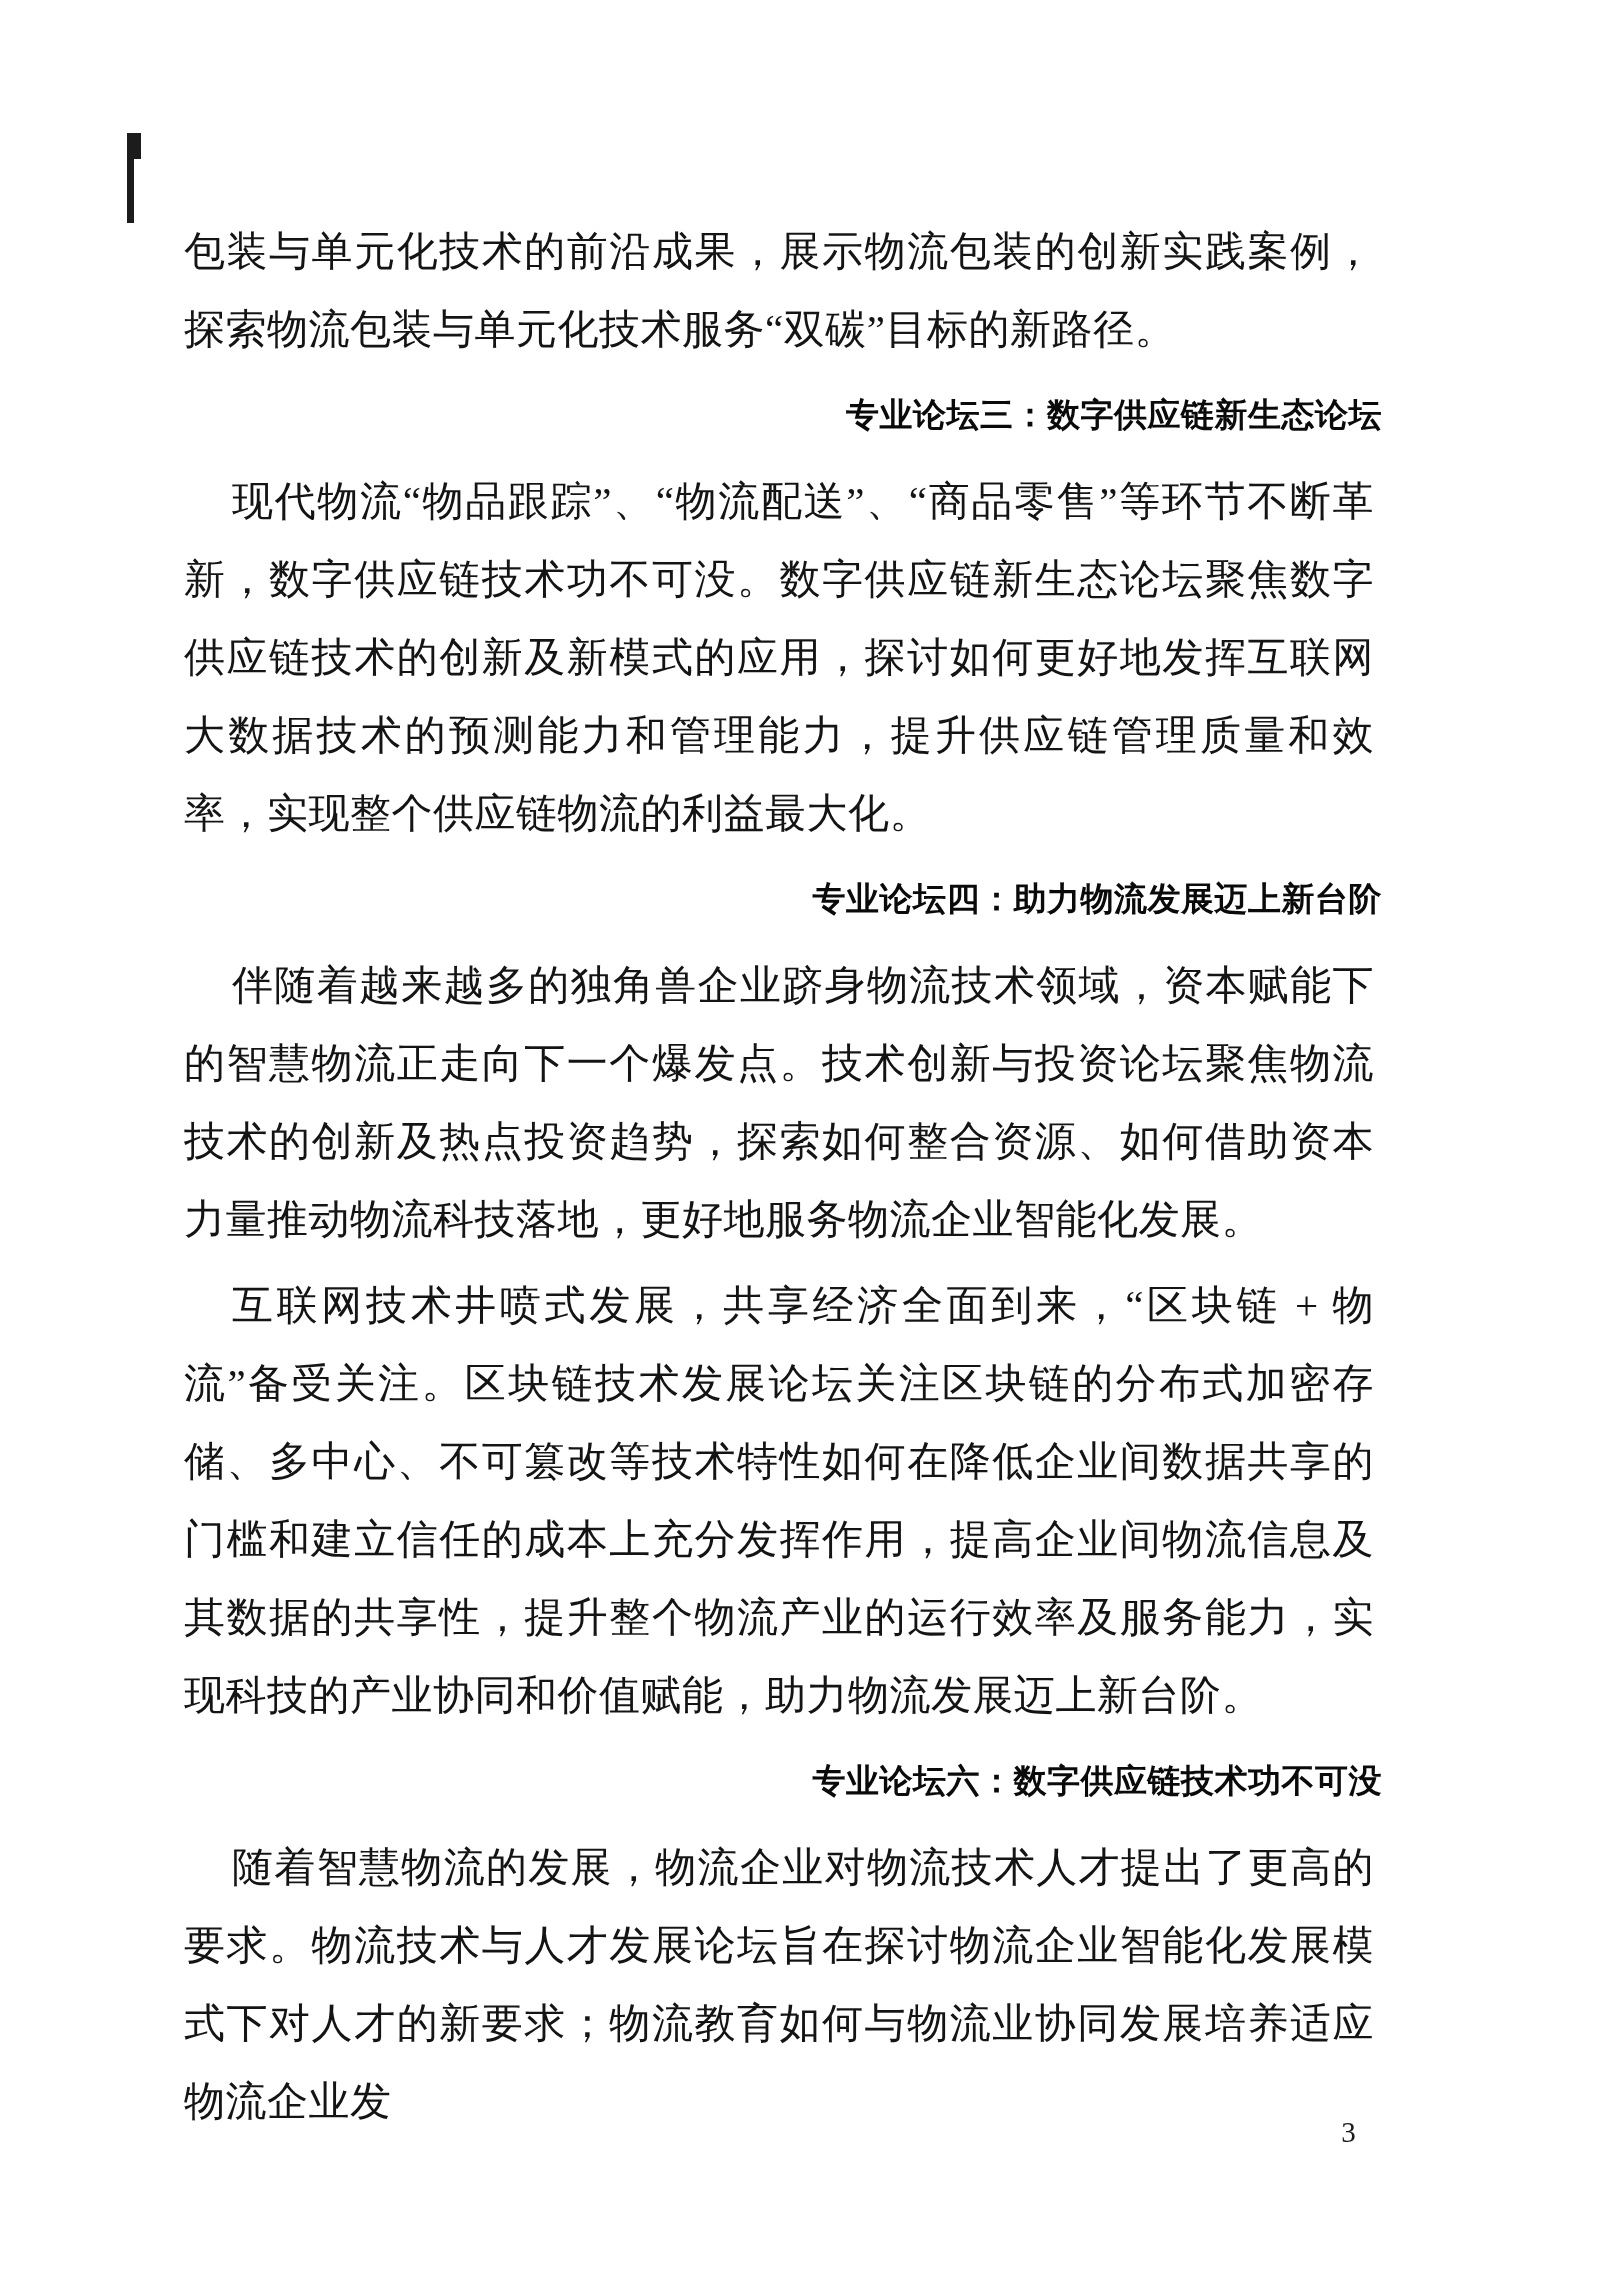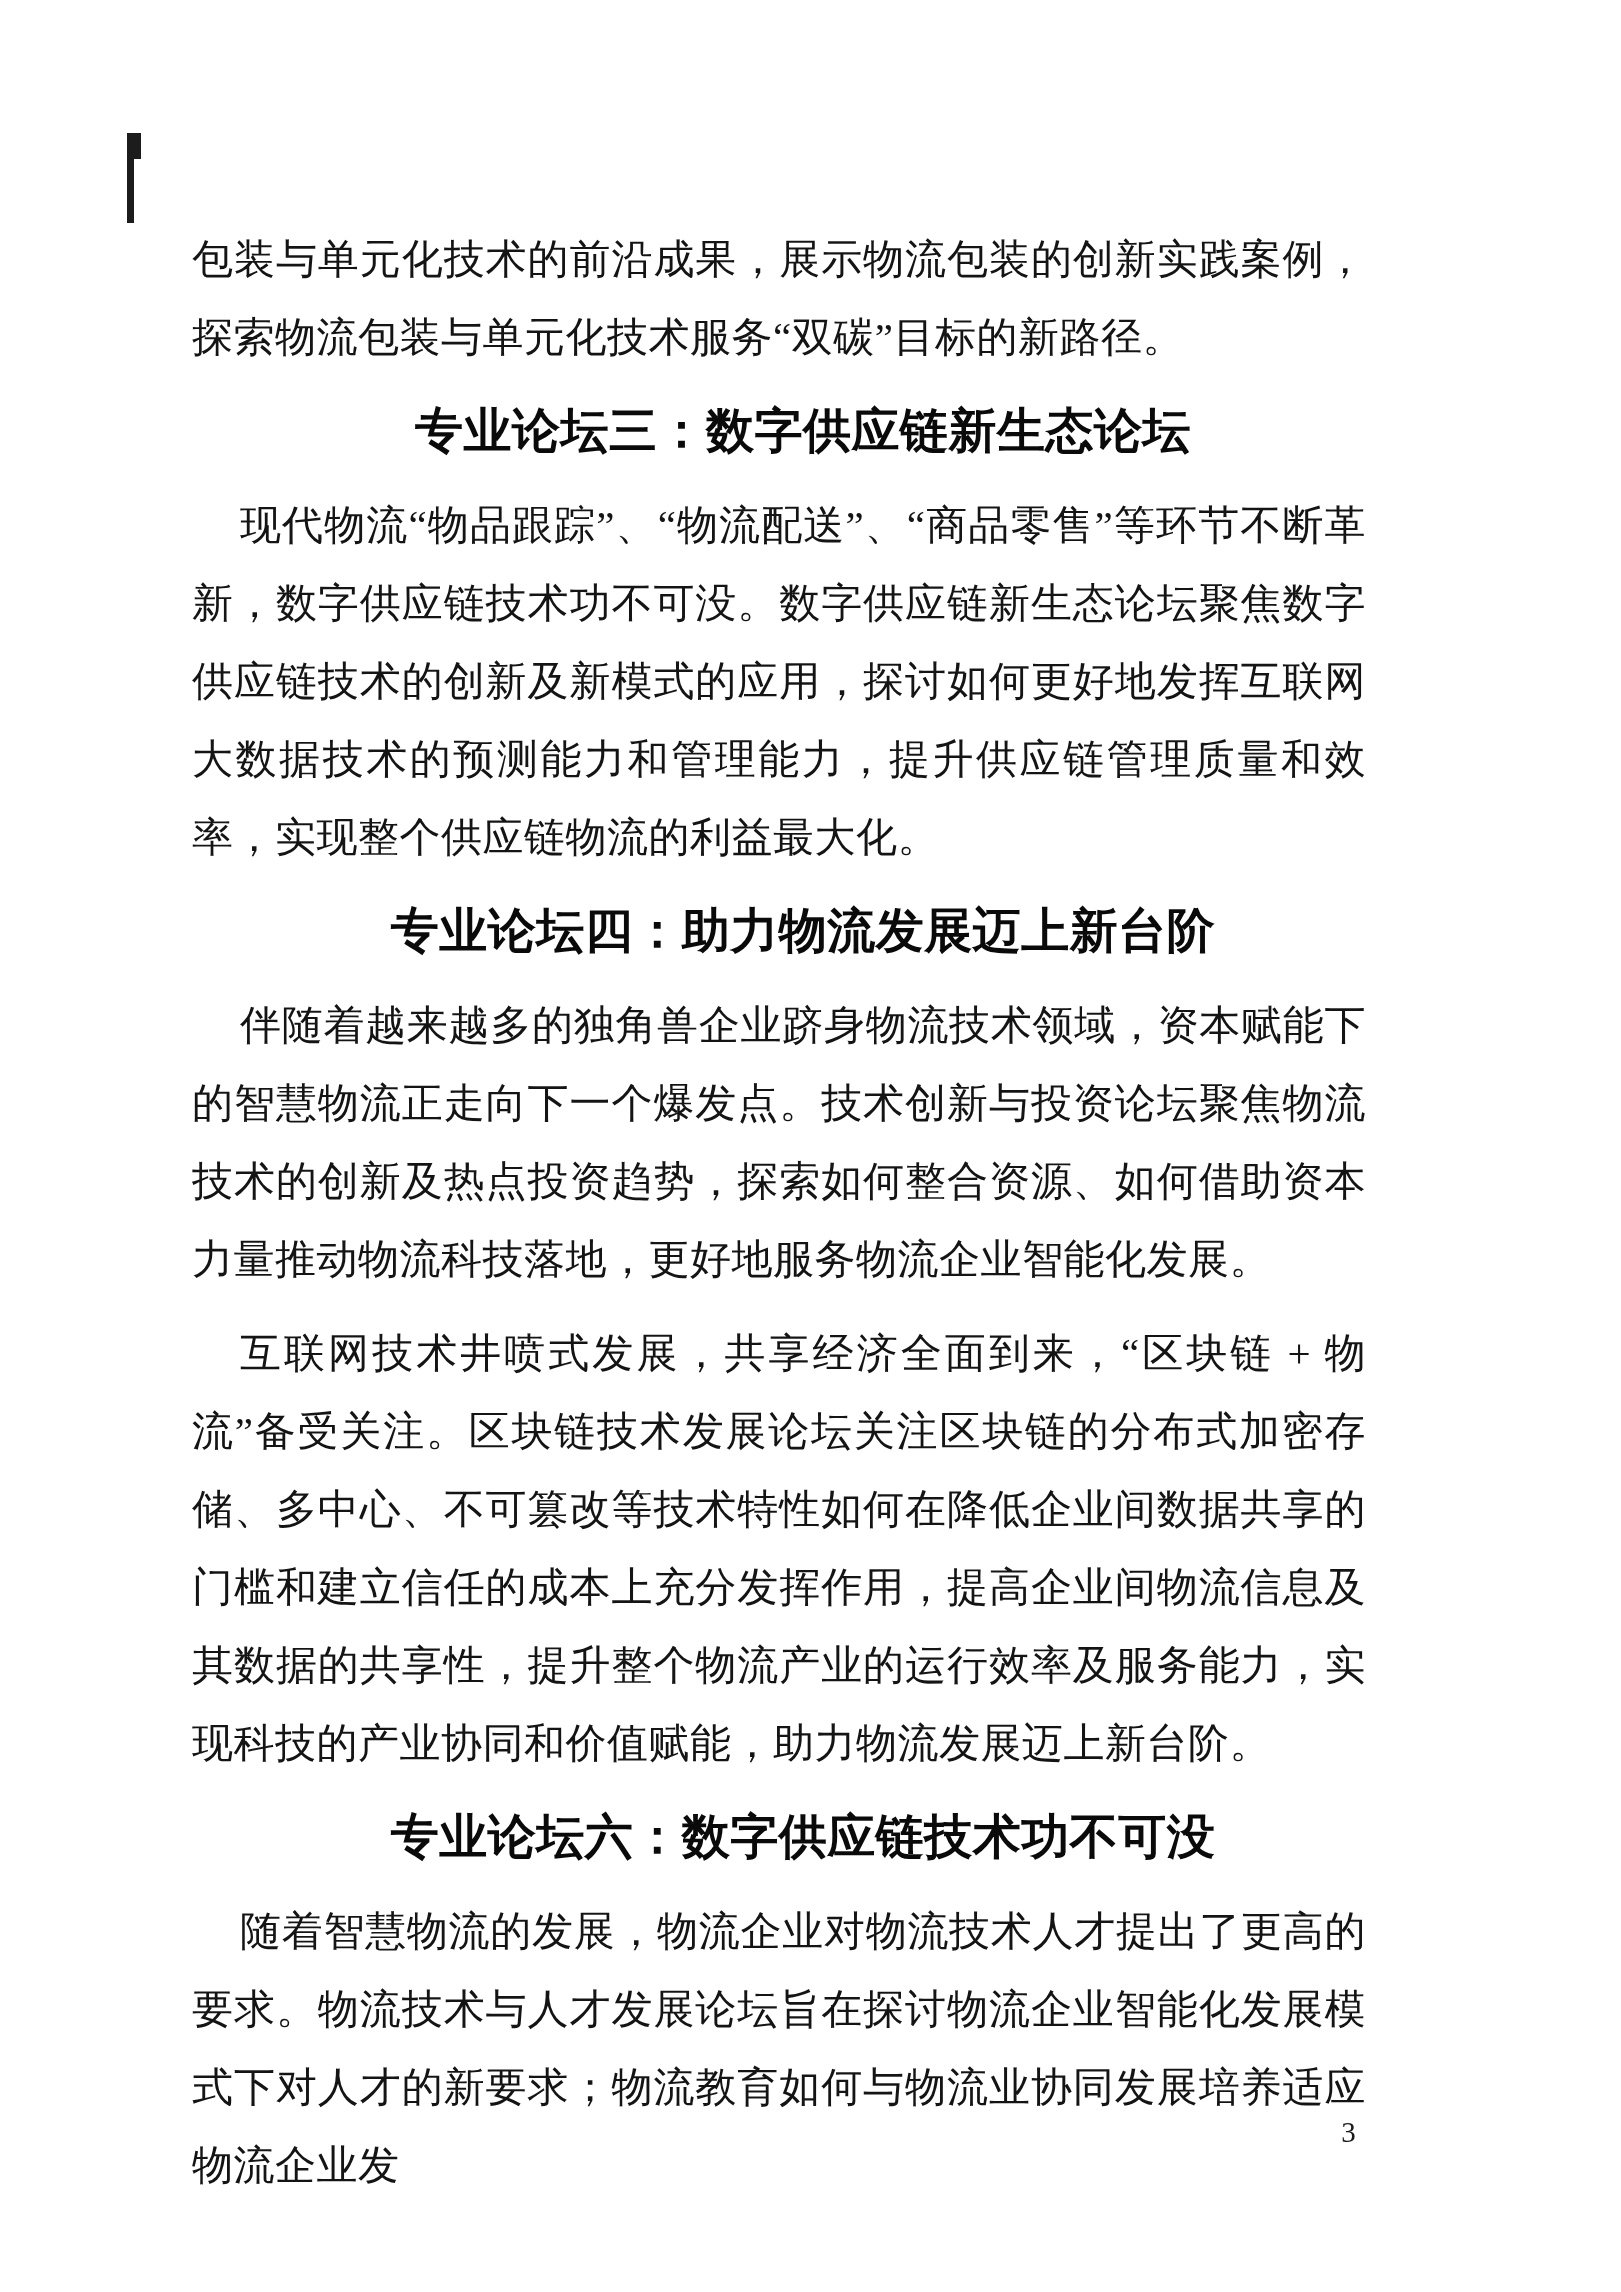--- a/index.html
+++ b/index.html
@@ -38,34 +38,34 @@
     position: absolute;
     left: 176px;
     top: 204px;
     width: 1206px;
     font-size: 41px;
     line-height: 78px;
     text-align: justify;
     letter-spacing: 0.5px;
   }
   .content p {
-    margin: 16px;
+    margin: 8px;
     text-indent: 48px;
   }
   .content p.continuation {
     text-indent: 0;
   }
   .content h2 {
     margin: 0;
-    font-size: 48px;
+    font-size: 33px;
     line-height: 78px;
     text-indent: 48px;
     font-weight: 700;
     font-family: "Liberation Sans", "DejaVu Sans", sans-serif;
-    text-align: center;
+    text-align: right;
     color: #0a0a0a;
   }
   .page-number {
     position: absolute;
     left: 1329px;
     top: 2115px;
     width: 39px;
     font-size: 29px;
     line-height: 35px;
     text-align: center;

